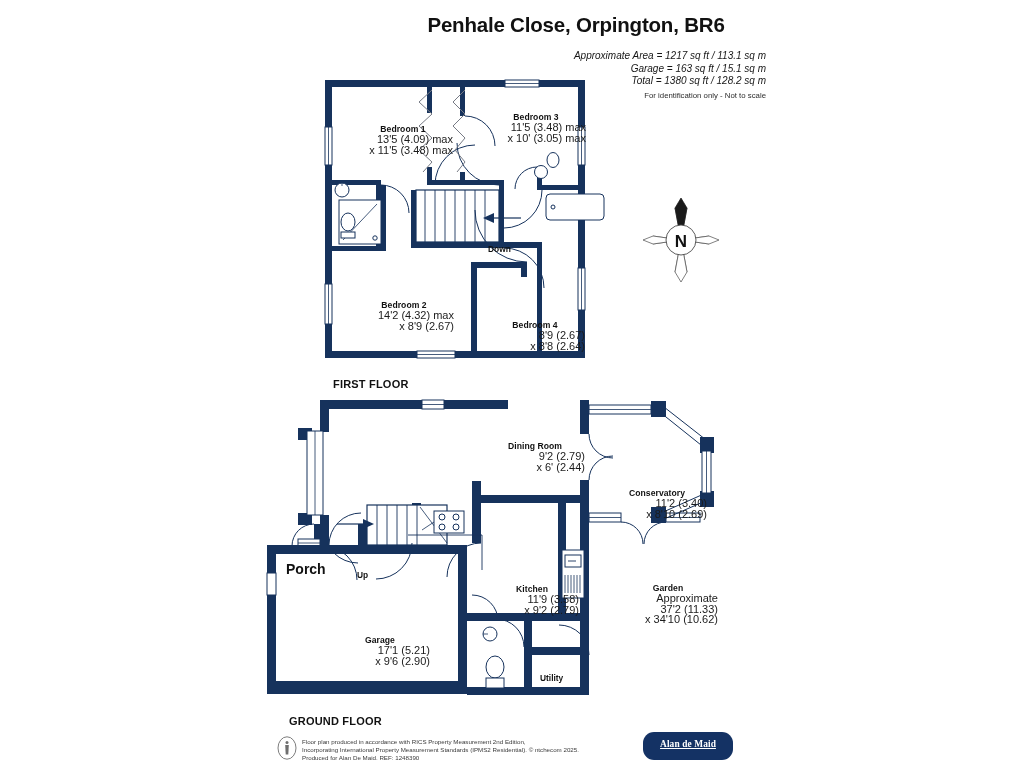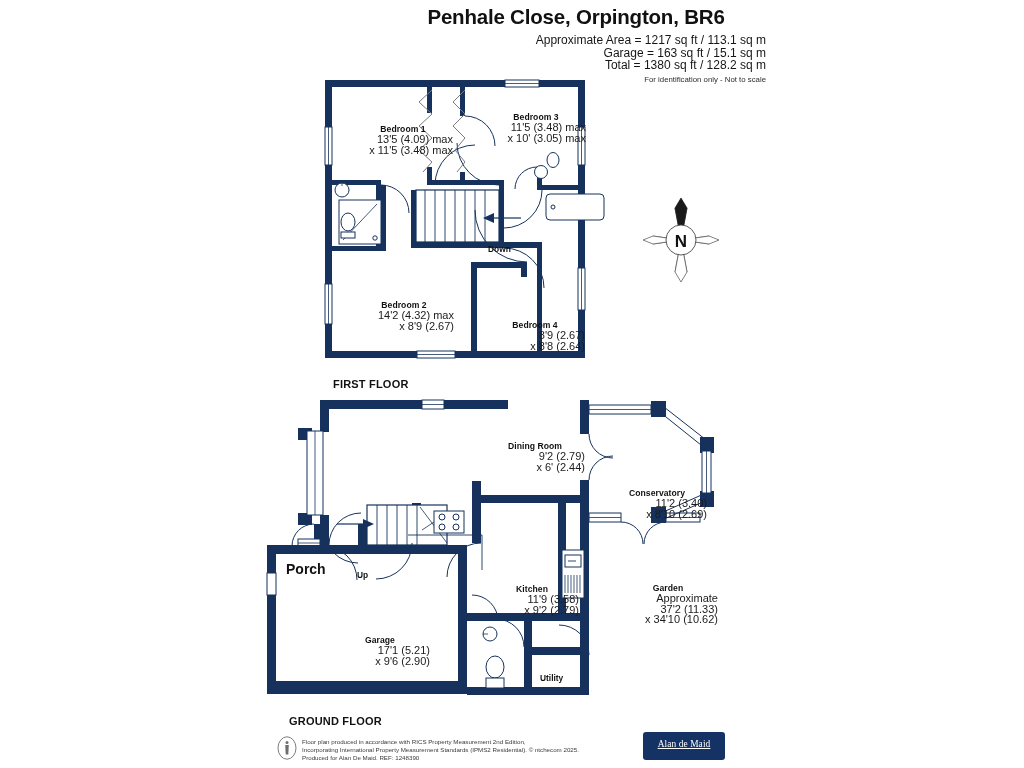--- a/index.html
+++ b/index.html
@@ -9,23 +9,23 @@
     font-family:"Liberation Sans", sans-serif;
     color:#1d1d1d;
     -webkit-font-smoothing:antialiased;
   }
   #sheet{position:absolute;left:0;top:0;width:1024px;height:768px;}
 
   
   .hdr{position:absolute;right:258px;top:0px;text-align:right;width:510px;}
   .hdr .title{
     font-size:20.5px;font-weight:bold;letter-spacing:-0.2px;
-    color:#111;line-height:24px;margin:5px;text-align:center;padding-left:130px;
-  }
-  .hdr .m{font-size:12px;line-height:12.6px;color:#161616;margin-top:4px;}
+    color:#111;line-height:24px;margin:13px;text-align:center;padding-left:130px;
+  }
+  .hdr .m{font-size:10px;line-height:12.6px;color:#161616;margin-top:4px;font-style:italic;}
   .hdr .m div{white-space:nowrap;}
   .hdr .note{font-size:7.8px;color:#2c2c2c;margin-top:3px;}
 
   
   .floor-cap{
     position:absolute;font-size:11px;font-weight:bold;color:#111;
     letter-spacing:0.2px;
     padding-left:12px;
   }
 
@@ -35,22 +35,22 @@
   .rl .d{font-size:11px;color:#1b1b1b;text-align:right;}
 
   
   .foot{position:absolute;left:277px;top:736px;width:480px;}
   .foot .ftxt{
     position:absolute;left:25px;top:2px;font-size:6.2px;line-height:8.1px;
     color:#3a3a3a;white-space:nowrap;
   }
   .rics{position:absolute;left:0;top:0px;width:20px;height:24px;}
   .brand{
-    position:absolute;left:366px;top:-4px;width:82px;height:28px;
-    background:#143264;border-radius:3px;
+    position:absolute;left:366px;top:-4px;width:90px;height:28px;
+    background:#143264;border-radius:11px;font-weight:bold;
   }
   .brand span{
     position:absolute;left:0;right:0;top:7px;text-align:center;
     font-size:9.4px;color:#fff;font-family:"Liberation Serif",serif;
     text-decoration:underline;letter-spacing:0.1px;
   }
   svg{display:block;}
 </style>
 </head>
 <body>

